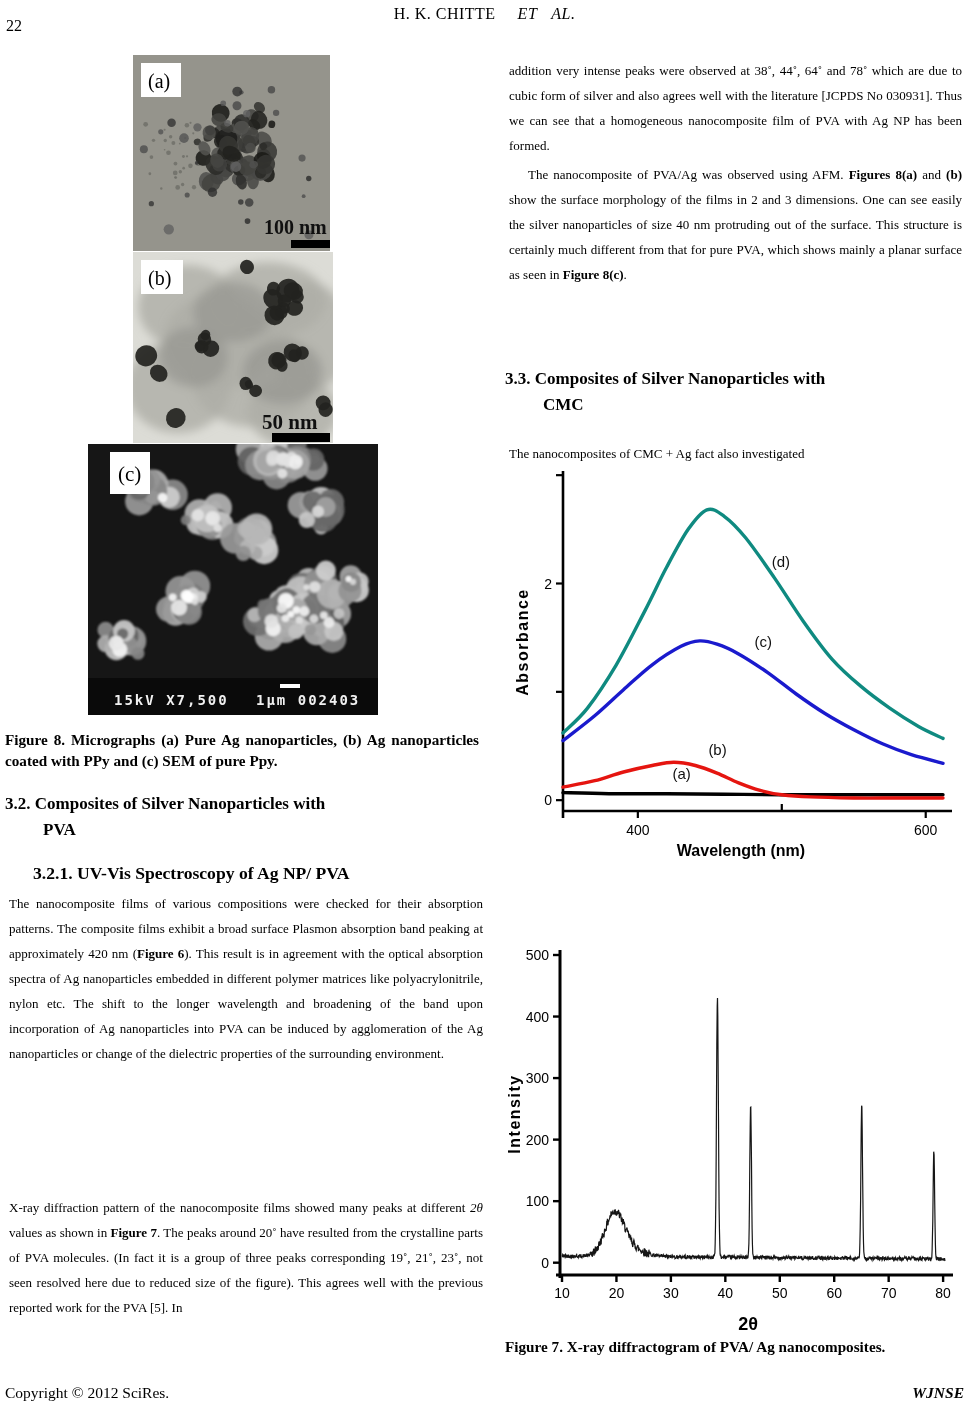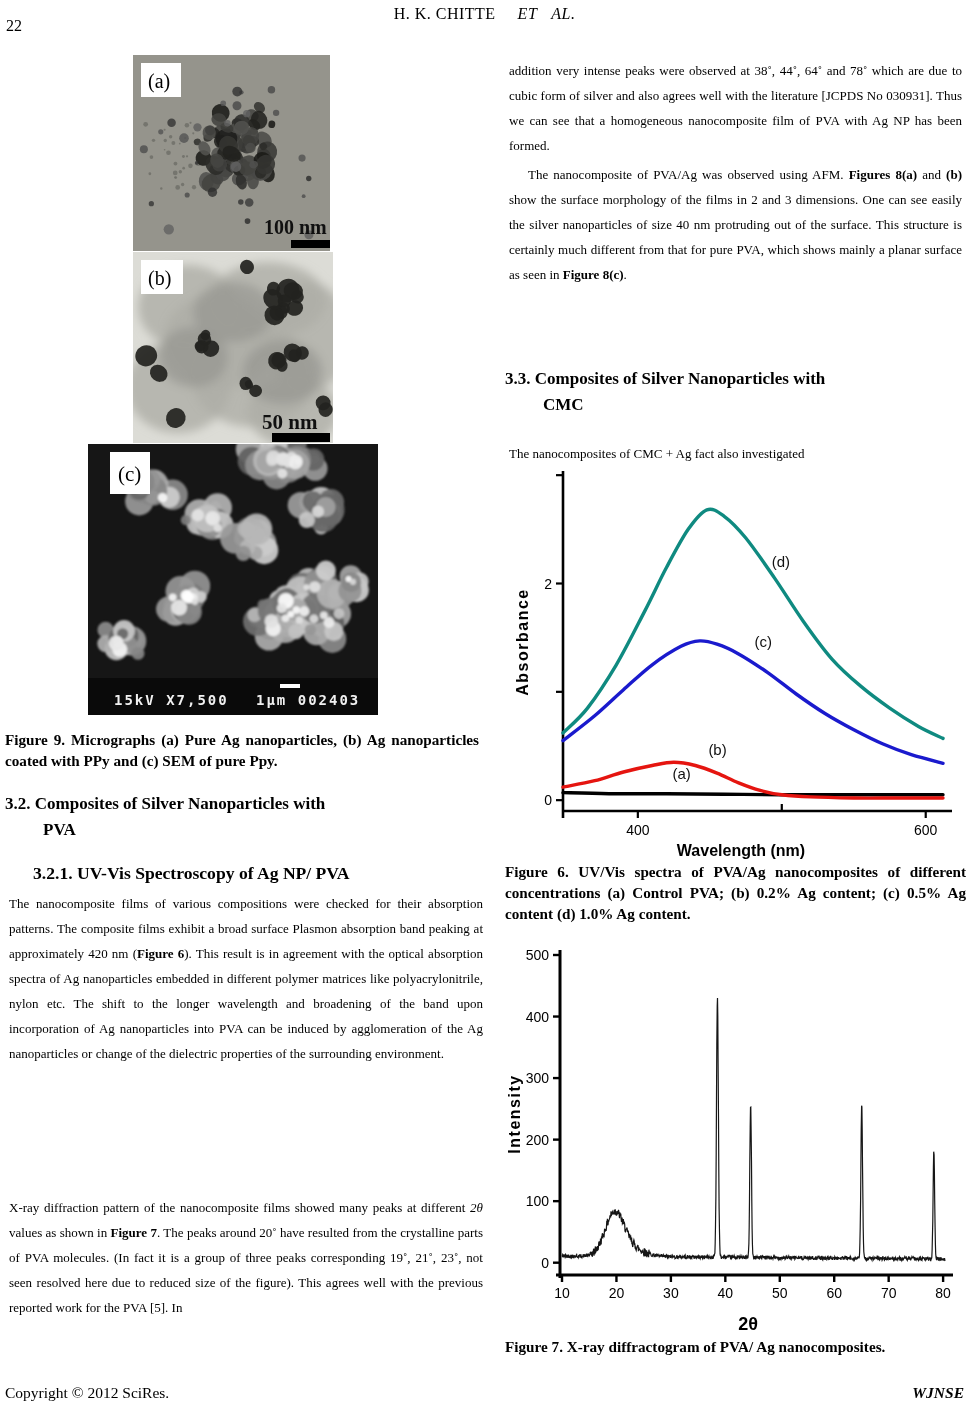--- a/index.html
+++ b/index.html
@@ -516,21 +516,21 @@
         <circle cx="218.412475945428" cy="143.30755200019726" r="3.0366750825196505" fill="rgb(224,224,224)" opacity="0.95"></circle>
       </g>
       <rect x="0" y="234" width="290" height="37" fill="#0a0a0a"></rect>
       <rect x="192" y="240" width="20" height="4" fill="#ffffff"></rect>
       <text x="26" y="261" font-size="14" font-family="DejaVu Sans Mono, monospace" fill="#f0f0f0" font-weight="bold" letter-spacing="2">15kV X7,500</text>
       <text x="168" y="261" font-size="14" font-family="DejaVu Sans Mono, monospace" fill="#f0f0f0" font-weight="bold" letter-spacing="2">1μm 002403</text>
       <rect x="22" y="8" width="40" height="42" fill="#ffffff"></rect>
       <text x="30" y="37" font-size="21" font-family="Liberation Serif, DejaVu Serif, serif" fill="#000">(c)</text>
     </svg>
 
-  <p id="cap5" class="abs caption">Figure 9. Micrographs (a) Pure Ag nanoparticles, (b) Ag nanoparticles coated with PPy and (c) SEM of pure Ppy.</p>
+  <p id="cap5" class="abs caption">Figure 8. Micrographs (a) Pure Ag nanoparticles, (b) Ag nanoparticles coated with PPy and (c) SEM of pure Ppy.</p>
 
   <div id="h32" class="abs h2">
     <span>3.2. Composites of Silver Nanoparticles with</span><br>
     <span class="l2">PVA</span>
   </div>
   <div id="h321" class="abs h3">3.2.1. UV-Vis Spectroscopy of Ag NP/ PVA</div>
   <p id="p321" class="abs body-p"><span>The nanocomposite films of various compositions were checked for their absorption patterns. The composite films exhibit a broad surface Plasmon absorption band peaking at approximately 420 nm (</span><span style="font-weight: bold;">Figure 6</span><span>). This result is in agreement with the optical absorption spectra of Ag nanoparticles embedded in different polymer matrices like polyacrylonitrile, nylon etc. The shift to the longer wavelength and broadening of the band upon incorporation of Ag nanoparticles into PVA can be induced by agglomeration of the Ag nanoparticles or change of the dielectric properties of the surrounding environment.</span></p>
   <p id="p322" class="abs body-p"><span>X-ray diffraction pattern of the nanocomposite films showed many peaks at different </span><span style="font-style: italic;">2θ</span><span> values as shown in </span><span style="font-weight: bold;">Figure 7</span><span>. The peaks around 20˚ have resulted from the crystalline parts of PVA molecules. (In fact it is a group of three peaks corresponding 19˚, 21˚, 23˚, not seen resolved here due to reduced size of the figure). This agrees well with the previous reported work for the PVA [5]. In</span></p>
 
   <div id="pcont" class="abs">
@@ -562,21 +562,20 @@
         <path d="M50.0,327.2C55.3,326.1 71.6,323.2 81.7,320.7C91.7,318.1 100.9,314.5 110.5,312.0C120.1,309.5 130.8,307.1 139.2,305.5C147.6,303.9 153.6,302.3 160.8,302.3C168.0,302.3 175.2,303.7 182.4,305.5C189.6,307.3 196.8,310.2 204.0,313.1C211.2,316.0 218.4,319.9 225.6,322.8C232.8,325.7 240.0,328.4 247.2,330.4C254.4,332.4 260.4,333.7 268.8,334.8C277.2,335.8 285.6,336.4 297.6,336.9C309.6,337.5 326.4,337.8 340.8,338.0C355.2,338.2 369.1,338.0 383.9,338.0C398.8,338.0 422.3,338.0 430.0,338.0" stroke="#e51510" stroke-width="3.4" fill="none" stroke-linecap="round"></path>
         <text x="195.37878787878788" y="294.6666666666667" font-size="15" font-family="Liberation Sans, DejaVu Sans, sans-serif" fill="#111">(b)</text>
         <path d="M50.0,280.6C55.3,276.4 71.6,264.2 81.7,255.7C91.7,247.2 100.9,238.2 110.5,229.7C120.1,221.2 129.6,212.0 139.2,204.8C148.8,197.5 160.1,190.3 168.0,186.3C175.9,182.4 180.7,181.3 186.7,180.9C192.7,180.6 197.5,182.0 204.0,184.2C210.5,186.3 217.2,189.2 225.6,193.9C234.0,198.6 244.8,205.7 254.4,212.3C264.0,219.0 273.6,227.1 283.2,234.0C292.8,240.9 302.4,247.5 312.0,253.5C321.6,259.5 331.2,264.7 340.8,269.8C350.4,274.8 359.9,279.7 369.5,283.8C379.1,288.0 388.3,291.4 398.3,294.7C408.4,297.9 424.7,301.9 430.0,303.3" stroke="#1a1acd" stroke-width="3.4" fill="none" stroke-linecap="round"></path>
         <text x="241.43939393939394" y="187.41666666666669" font-size="15" font-family="Liberation Sans, DejaVu Sans, sans-serif" fill="#111">(c)</text>
         <path d="M50.0,273.0C54.1,268.8 65.6,259.5 74.5,248.1C83.3,236.7 93.7,221.0 103.3,204.8C112.9,188.5 123.6,166.8 132.0,150.6C140.4,134.3 146.4,120.8 153.6,107.3C160.8,93.7 168.5,78.9 175.2,69.3C181.9,59.8 187.9,52.0 193.9,49.8C199.9,47.7 204.7,51.6 211.2,56.3C217.7,61.0 224.4,67.7 232.8,78.0C241.2,88.3 252.0,104.2 261.6,118.1C271.2,132.0 280.8,147.9 290.4,161.4C300.0,175.0 309.6,188.5 319.2,199.3C328.8,210.2 338.4,218.3 348.0,226.4C357.6,234.5 367.1,241.4 376.7,248.1C386.3,254.8 396.7,261.4 405.5,266.5C414.4,271.6 425.9,276.4 430.0,278.4" stroke="#0f8a80" stroke-width="3.4" fill="none" stroke-linecap="round"></path>
         <text x="258.7121212121212" y="107.25" font-size="15" font-family="Liberation Sans, DejaVu Sans, sans-serif" fill="#111">(d)</text>
         <text x="0" y="0" font-size="16" font-family="Liberation Sans, DejaVu Sans, sans-serif" fill="#000" font-weight="bold" text-anchor="middle" letter-spacing="1.5" transform="translate(15,182) rotate(-90)">Absorbance</text>
         <text x="228" y="396" font-size="16" font-family="Liberation Sans, DejaVu Sans, sans-serif" fill="#000" font-weight="bold" text-anchor="middle">Wavelength  (nm)</text>
       </g>
     </svg>
-  <p id="cap6" class="abs caption">Figure 6. UV/Vis spectra of PVA/Ag nanocomposites of different concentrations (a) Control PVA; (b) 0.2% Ag content; (c) 0.5% Ag content (d) 1.0% Ag content.</p>
 
   <svg id="fig7" class="abs" width="464" height="400">
       <g id="fig7svg">
         <path d="M57,6 L57,334 M53,331 L450,331" stroke="#000" stroke-width="3" fill="none"></path>
         <line x1="50" y1="318.6923076923077" x2="57" y2="318.6923076923077" stroke="#000" stroke-width="2.4"></line>
         <text x="46" y="323.6923076923077" font-size="14" font-family="Liberation Sans, DejaVu Sans, sans-serif" fill="#000" text-anchor="end">0</text>
         <line x1="50" y1="257.1538461538462" x2="57" y2="257.1538461538462" stroke="#000" stroke-width="2.4"></line>
         <text x="46" y="262.1538461538462" font-size="14" font-family="Liberation Sans, DejaVu Sans, sans-serif" fill="#000" text-anchor="end">100</text>
         <line x1="50" y1="195.61538461538458" x2="57" y2="195.61538461538458" stroke="#000" stroke-width="2.4"></line>
         <text x="46" y="200.61538461538458" font-size="14" font-family="Liberation Sans, DejaVu Sans, sans-serif" fill="#000" text-anchor="end">200</text>

